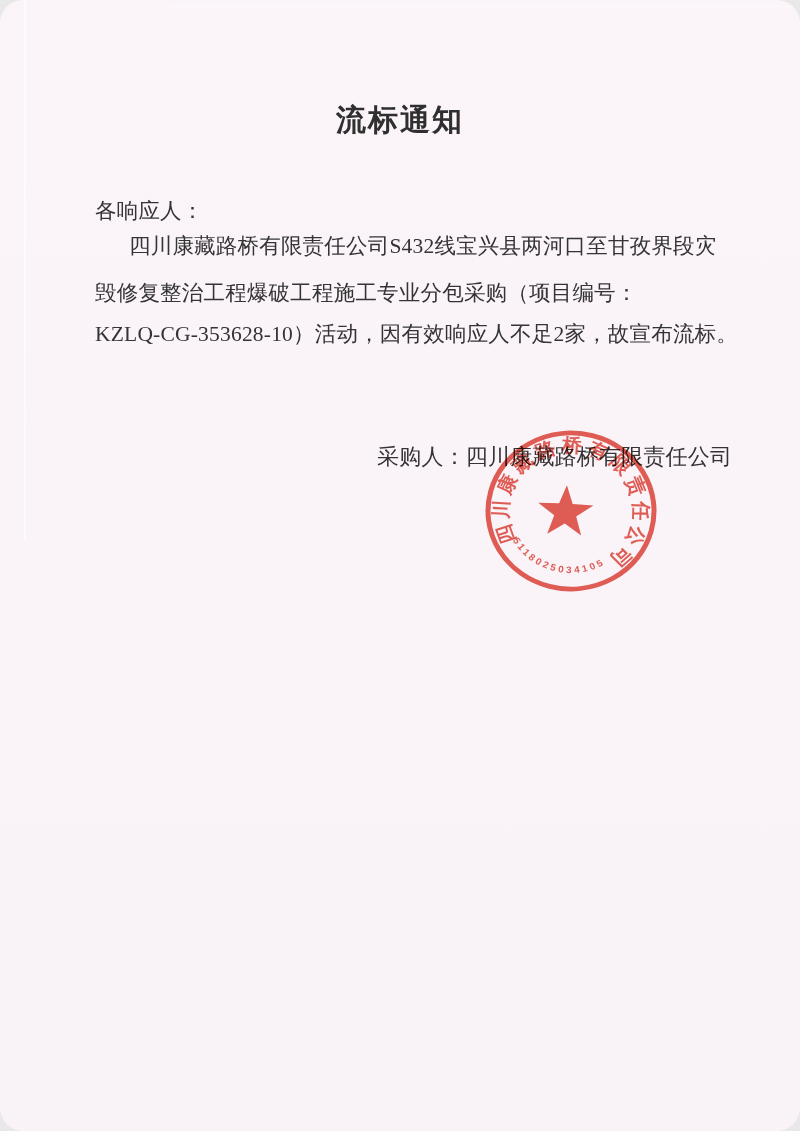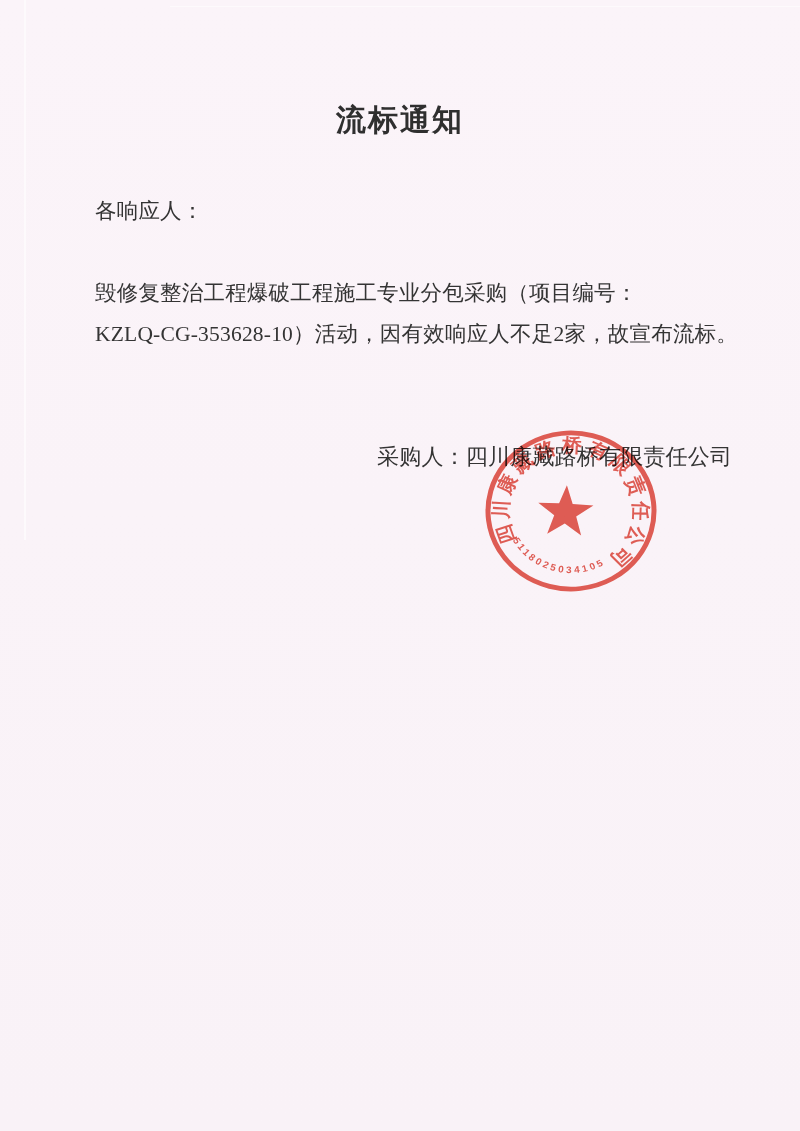--- a/index.html
+++ b/index.html
@@ -9,20 +9,21 @@
   }
   .page {
     position: relative;
     width: 800px;
     height: 1131px;
     margin: 0 auto;
     background: linear-gradient(180deg, #fbf4f9 0%, #faf3f8 45%, #f9f2f7 100%);
     overflow: hidden;
     font-family: "Liberation Serif", "DejaVu Serif", serif;
     color: #333333;
+    border-radius: 23px;
   }
   
   .crease-v {
     position: absolute;
     left: 24px; top: 0;
     width: 2px; height: 540px;
     background: rgba(255,255,255,0.55);
   }
   .crease-h {
     position: absolute;
@@ -94,20 +95,21 @@
 <body>
 
 <div class="page">
 
   <div class="crease-v"></div>
   <div class="crease-h"></div>
 
   <h1 class="title">流标通知</h1>
 
   <div class="bodytext salutation">各响应人：</div>
+  <div class="bodytext line1">四川康藏路桥有限责任公司S432线宝兴县两河口至甘孜界段灾</div>
   <div class="bodytext line2">毁修复整治工程爆破工程施工专业分包采购（项目编号：</div>
   <div class="bodytext line3">KZLQ-CG-353628-10）活动，因有效响应人不足2家，故宣布流标。</div>
 
   <div class="purchaser">采购人：四川康藏路桥有限责任公司</div>
 
   <svg class="seal" viewBox="-95 -90 190 180" xmlns="http://www.w3.org/2000/svg">
     <defs>
       <path id="nameArc" d="M -44.5 44.5 A 63 63 0 1 1 44.5 44.5"></path>
       <path id="numArc" d="M -54 38 A 66 66 0 0 0 54 38"></path>
     </defs>

